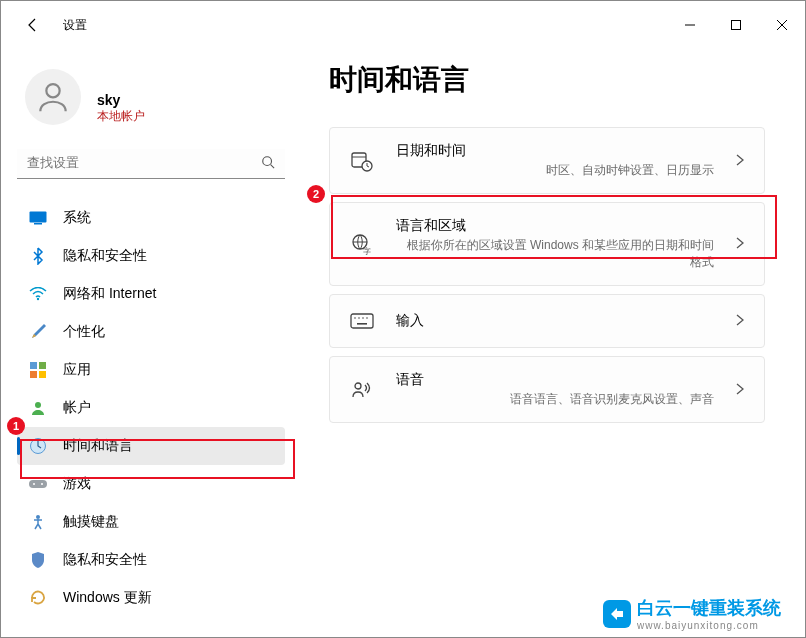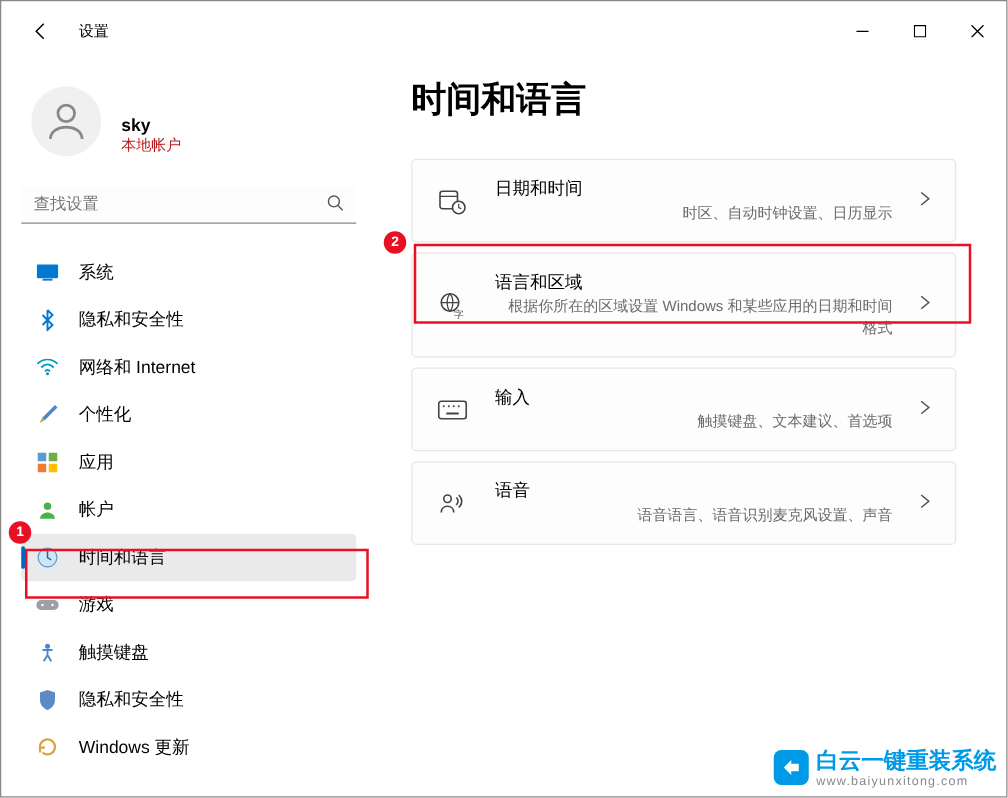--- a/index.html
+++ b/index.html
@@ -37,21 +37,21 @@
     .card-title { font-size: 14px; }
     .card-sub { font-size: 12px; color: #6b6b6b; margin-top: 2px; text-align: right; }
     .chevron { color: #555; }
     
     .callout-1 { position: absolute; left: 19px; top: 438px; width: 275px; height: 40px; border: 2px solid #e81123; pointer-events: none; z-index: 5; }
     .callout-2 { position: absolute; left: 330px; top: 194px; width: 446px; height: 64px; border: 2px solid #e81123; pointer-events: none; z-index: 5; }
     .badge { position: absolute; width: 18px; height: 18px; border-radius: 50%; background: #e81123; color: #fff; font-size: 11px; font-weight: bold; display: flex; align-items: center; justify-content: center; z-index: 6; }
     .badge-1 { left: 6px; top: 416px; }
     .badge-2 { left: 306px; top: 184px; }
     
-    .watermark { position: absolute; right: 8px; bottom: 6px; display: flex; align-items: center; gap: 6px; font-size: 18px; color: #0099e5; font-weight: 600; }
+    .watermark { position: absolute; right: 24px; bottom: 6px; display: flex; align-items: center; gap: 6px; font-size: 18px; color: #0099e5; font-weight: 600; }
     .watermark-icon { width: 28px; height: 28px; background: #0099e5; border-radius: 6px; display: flex; align-items: center; justify-content: center; color: #fff; }
     .watermark-sub { font-size: 10px; color: #888; letter-spacing: 1px; display: block; font-weight: normal; }
   </style>
 </head>
 <body>
 
 <div class="titlebar">
   <div class="back-btn">
     <svg width="16" height="16" viewBox="0 0 16 16">
         <path d="M10 2 L4 8 L10 14" stroke="#000" stroke-width="1.2" fill="none"></path>
@@ -250,21 +250,20 @@
             <rect x="1" y="1" width="22" height="14" rx="2" stroke="#444" fill="none" stroke-width="1.3"></rect>
             <circle cx="5" cy="5" r="0.8" fill="#444"></circle>
             <circle cx="9" cy="5" r="0.8" fill="#444"></circle>
             <circle cx="13" cy="5" r="0.8" fill="#444"></circle>
             <circle cx="17" cy="5" r="0.8" fill="#444"></circle>
             <rect x="7" y="10" width="10" height="1.6" fill="#444"></rect>
           </svg>
         </span>
       <div class="card-body">
         <div class="card-title">输入</div>
-        <div class="card-sub">触摸键盘、文本建议、首选项</div>
       </div>
       <span class="chevron"><svg width="8" height="12">
             <path d="M1 1 L7 6 L1 11" stroke="#555" fill="none" stroke-width="1.3"></path>
           </svg></span>
     </div>
 
     <div class="card">
       <span class="card-icon">
           <svg width="22" height="22" viewBox="0 0 22 22">
             <circle cx="7" cy="7" r="3" stroke="#444" fill="none" stroke-width="1.3"></circle>

